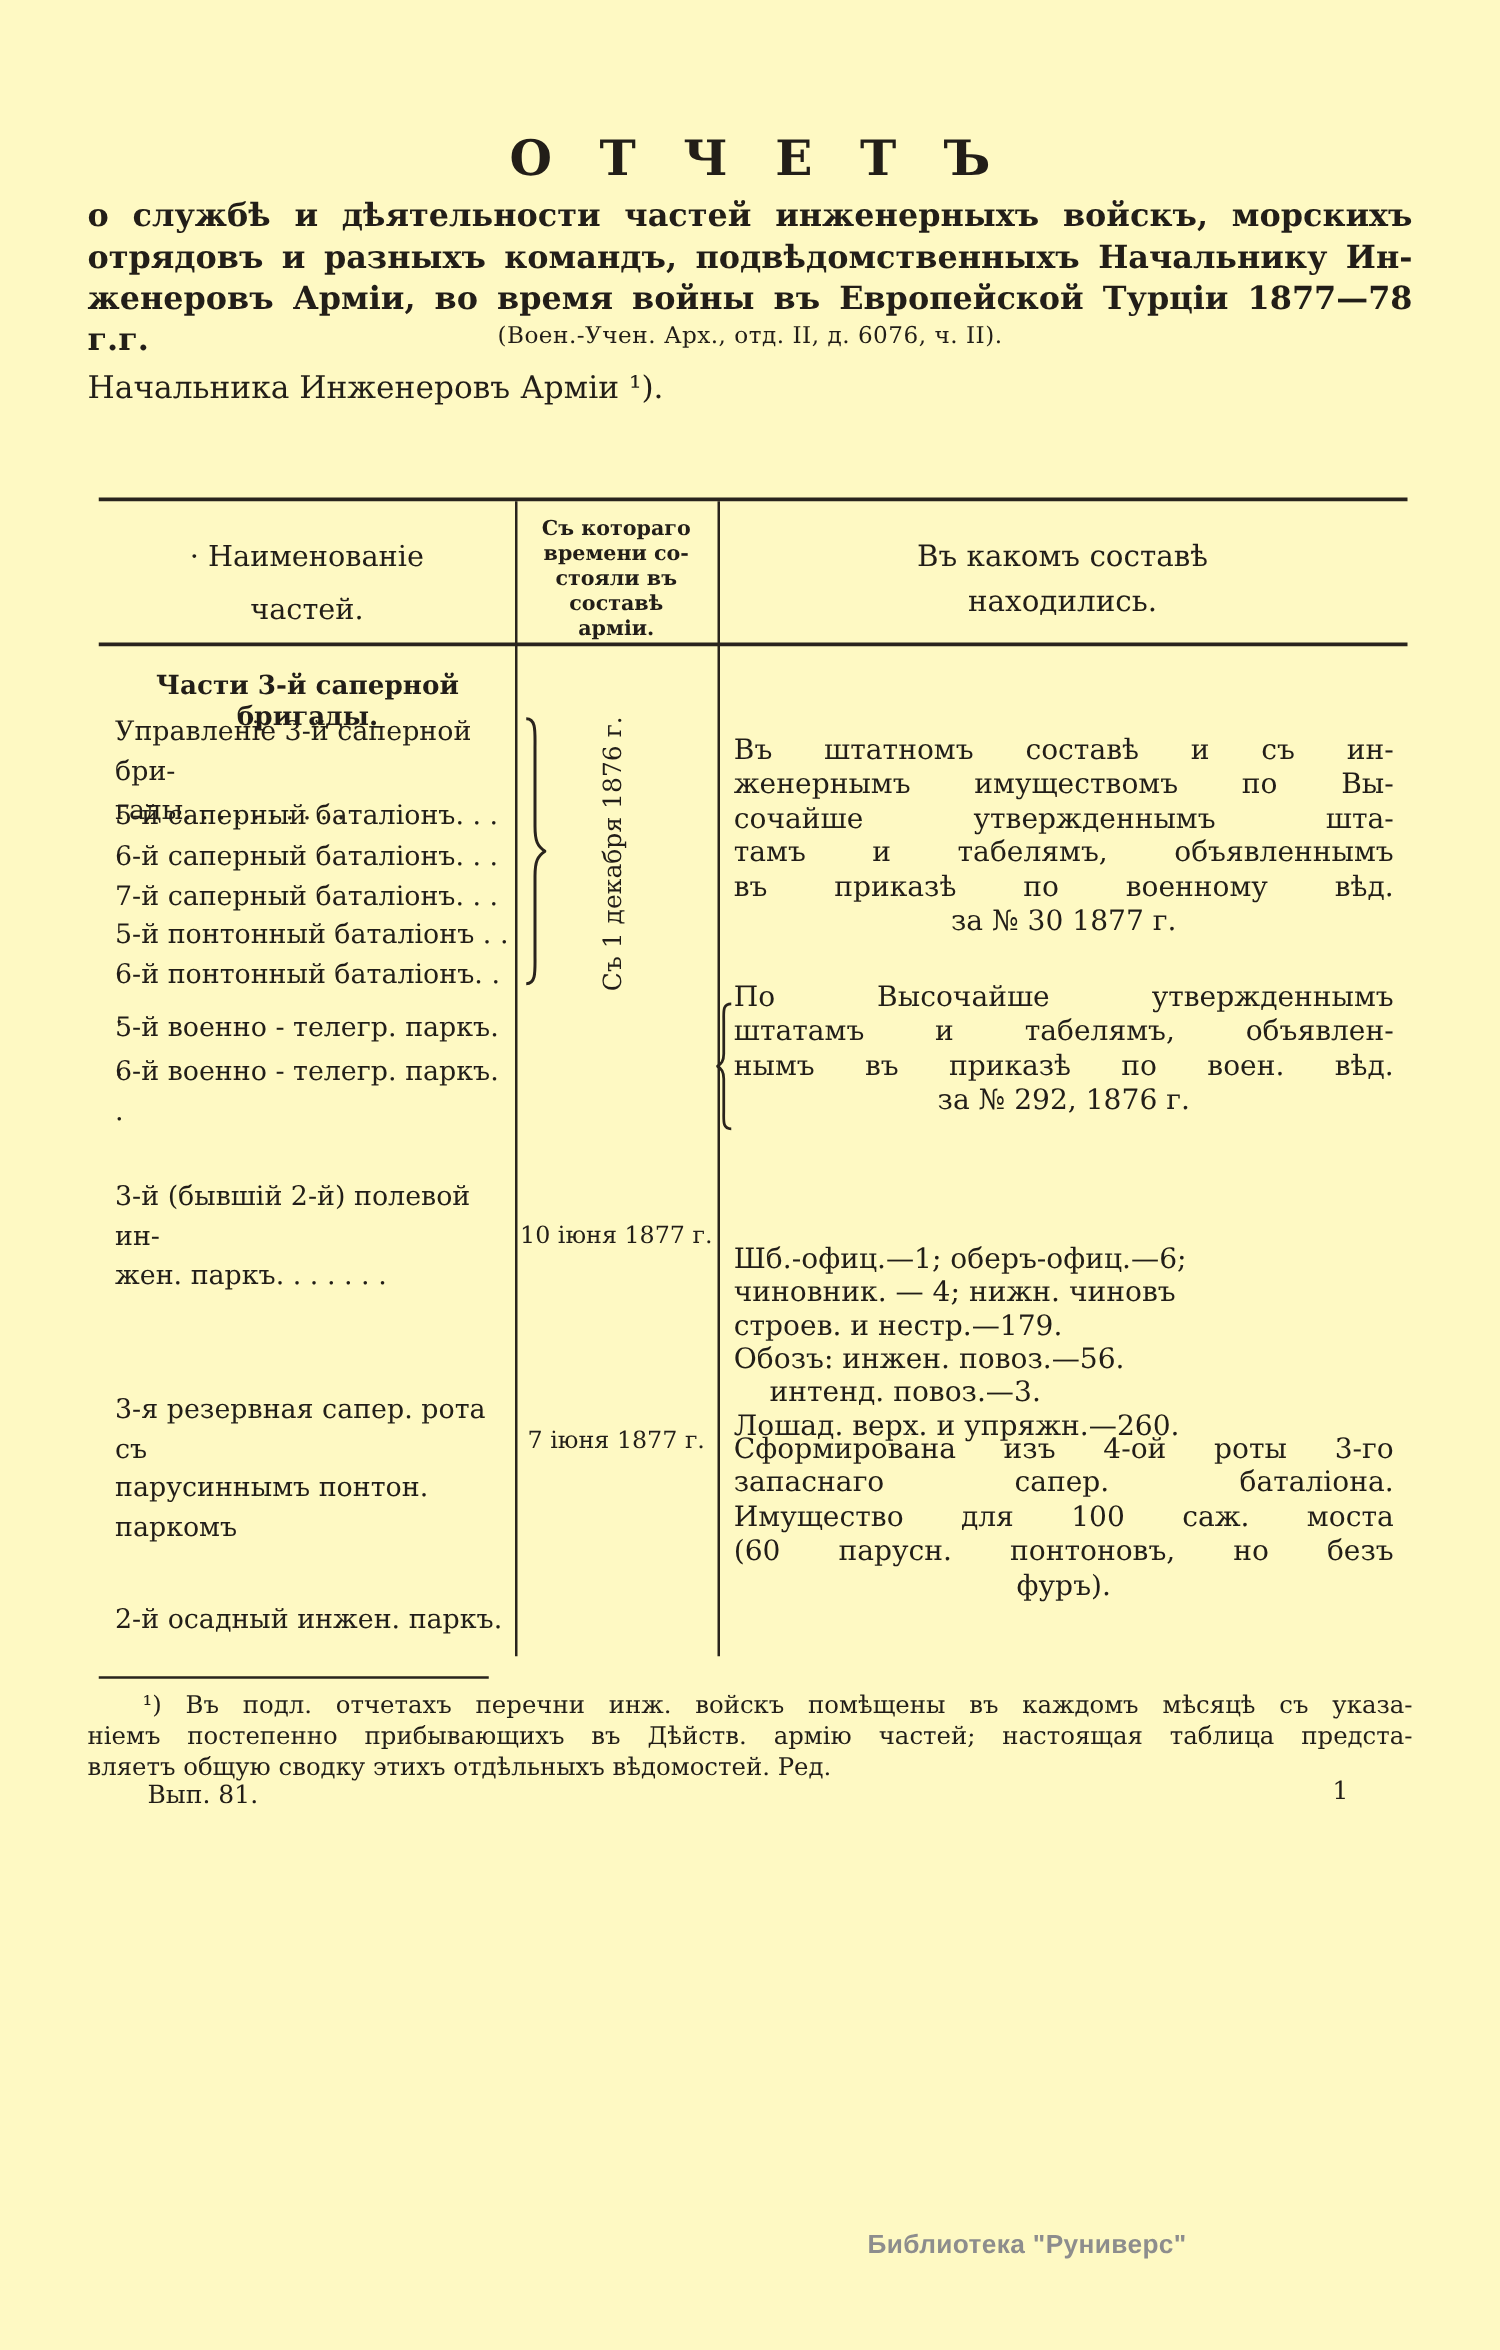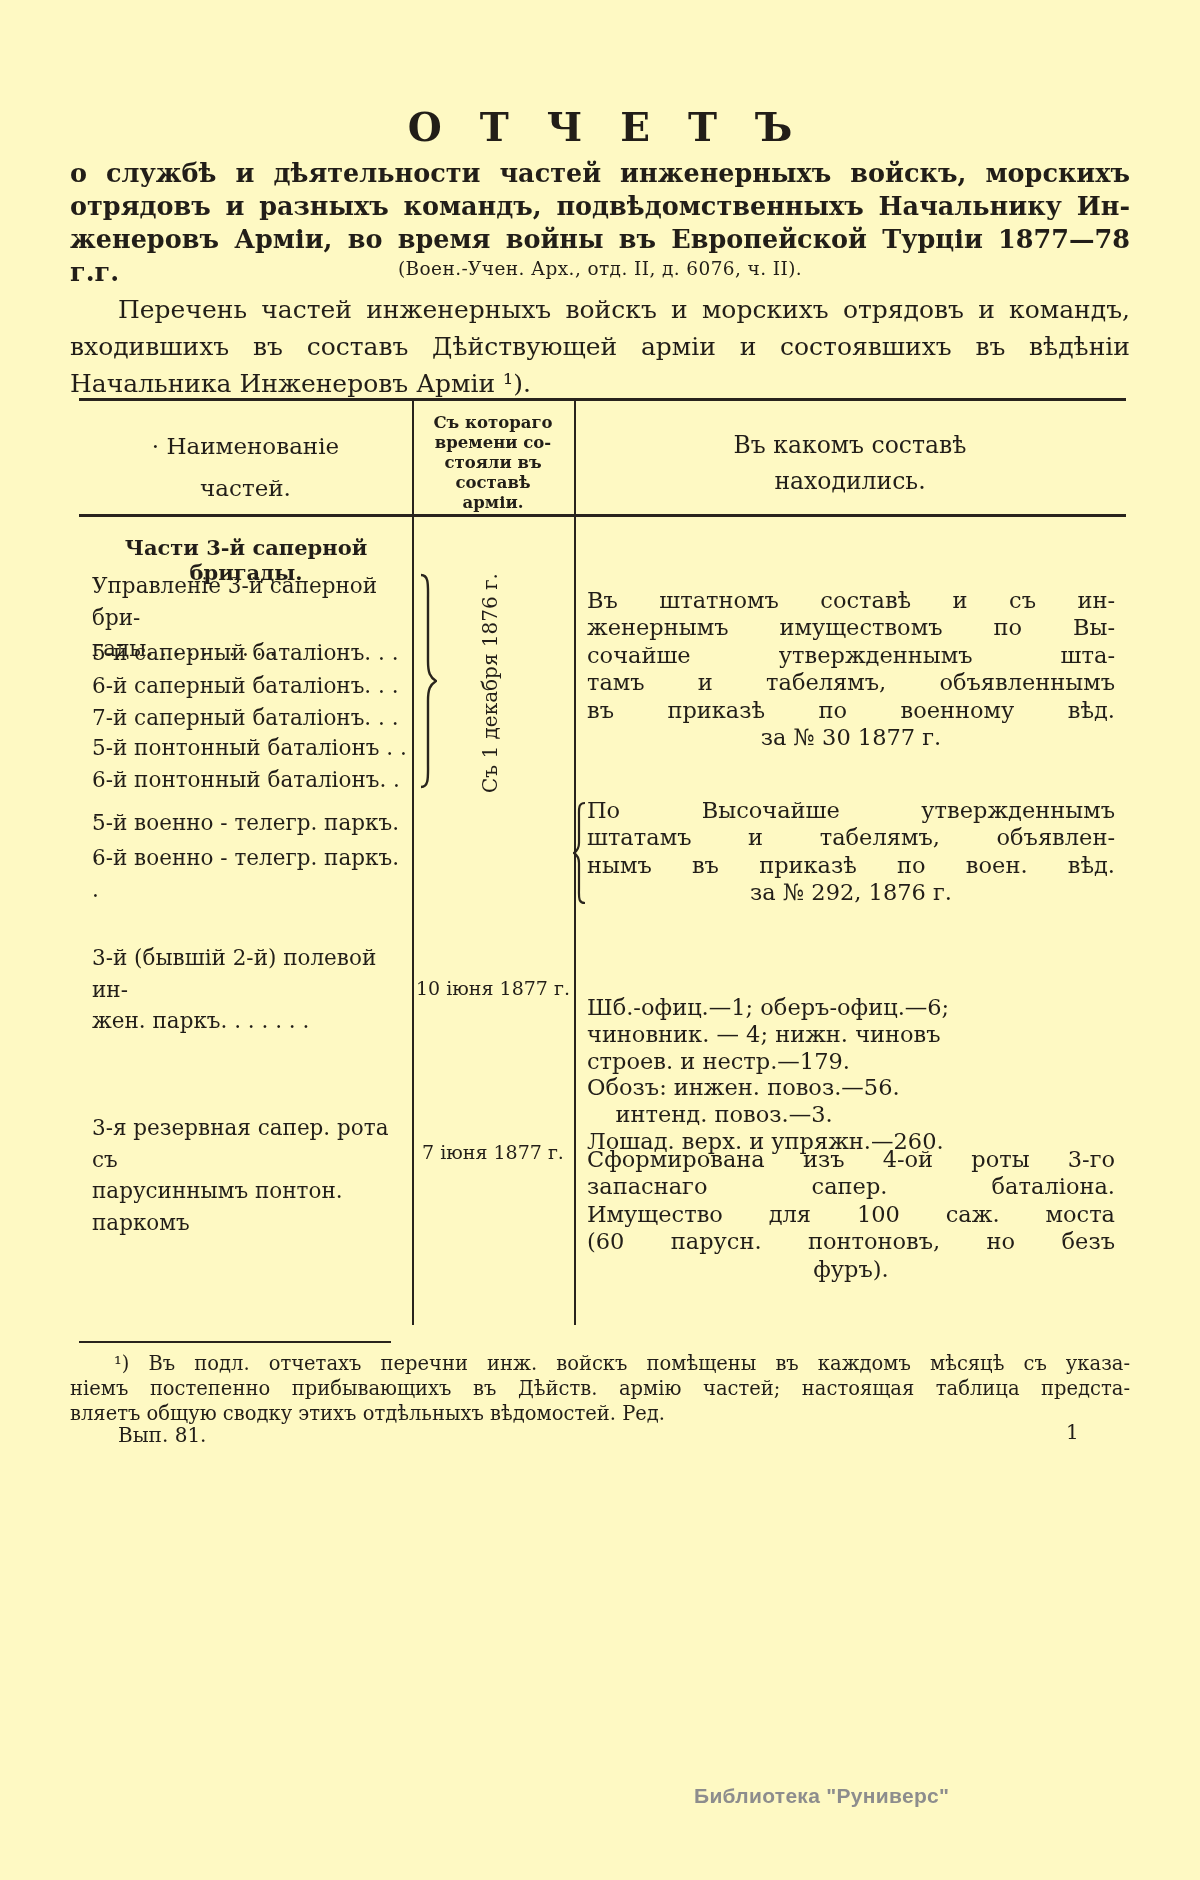--- a/index.html
+++ b/index.html
@@ -46,22 +46,20 @@
 
   <div class="abs title">ОТЧЕТЪ</div>
 
   <div class="abs subtitle">о службѣ и дѣятельности частей инженерныхъ войскъ, морскихъ
 отрядовъ и разныхъ командъ, подвѣдомственныхъ Начальнику Ин-
 женеровъ Арміи, во время войны въ Европейской Турціи 1877—78 г.г.</div>
 
   <div class="abs archive">(Воен.-Учен. Арх., отд. II, д. 6076, ч. II).</div>
 
   <div class="abs intro">
-    <div class="jlines">Перечень частей инженерныхъ войскъ и морскихъ отрядовъ и командъ,
-входившихъ въ составъ Дѣйствующей арміи и состоявшихъ въ вѣдѣніи</div>
     <div>Начальника Инженеровъ Арміи ¹).</div>
   </div>
 
   <div class="abs table">
     <div class="abs vline" style="left:333px"></div>
     <div class="abs vline" style="left:495px"></div>
     <div class="abs hline"></div>
 
     <div class="abs th th1">· Наименованіе
 частей.</div>
@@ -81,20 +79,21 @@
     <div class="abs unit" style="top:269px">6-й саперный баталіонъ. . .</div>
     <div class="abs unit" style="top:301px">7-й саперный баталіонъ. . .</div>
     <div class="abs unit" style="top:331px">5-й понтонный баталіонъ . .</div>
     <div class="abs unit" style="top:363px">6-й понтонный баталіонъ. . .</div>
     <div class="abs unit" style="top:406px">5-й военно - телегр. паркъ. .</div>
     <div class="abs unit" style="top:441px">6-й военно - телегр. паркъ. .</div>
     <div class="abs unit" style="top:541px">3-й (бывшій 2-й) полевой ин-
 жен. паркъ. . . . . . .</div>
     <div class="abs unit" style="top:711px">3-я резервная сапер. рота съ
 парусиннымъ понтон. паркомъ</div>
+    <div class="abs unit" style="top:879px">2-й осадный инжен. паркъ.</div>
 
     <div class="abs" style="left:340px;top:172px;width:18px;height:216px">
       <svg width="18" height="216" viewBox="0 0 18 216">
         <path d="M2 2 C10 2 9 12 9 26 L9 88 C9 100 11 104 17 108 C11 112 9 116 9 128 L9 190 C9 204 10 214 2 214" fill="none" stroke="#29241d" stroke-width="2.4"></path>
       </svg>
     </div>
 
     <div class="abs rotdate">Съ 1 декабря 1876 г.</div>
     <div class="abs c2date" style="top:576px">10 іюня 1877 г.</div>
     <div class="abs c2date" style="top:740px">7 іюня 1877 г.</div>
@@ -107,21 +106,21 @@
 въ приказѣ по военному вѣд.</div>
       <div class="tail">за № 30 1877 г.</div>
     </div>
 
     <div class="abs" style="left:494px;top:400px;width:14px;height:104px">
       <svg width="14" height="104" viewBox="0 0 14 104">
         <path d="M12 2 C5 2 6 8 6 16 L6 42 C6 48 4 50 1 52 C4 54 6 56 6 62 L6 88 C6 96 5 102 12 102" fill="none" stroke="#29241d" stroke-width="2.2"></path>
       </svg>
     </div>
 
-    <div class="abs block" style="top:396px">
+    <div class="abs block" style="top:384px">
       <div class="jlines">По Высочайше утвержденнымъ
 штатамъ и табелямъ, объявлен-
 нымъ въ приказѣ по воен. вѣд.</div>
       <div class="tail">за № 292, 1876 г.</div>
     </div>
 
     <div class="abs block stats" style="top:593px">
       <div class="llines">Шб.-офиц.—1; оберъ-офиц.—6;
 чиновник. — 4; нижн. чиновъ
 строев. и нестр.—179.

